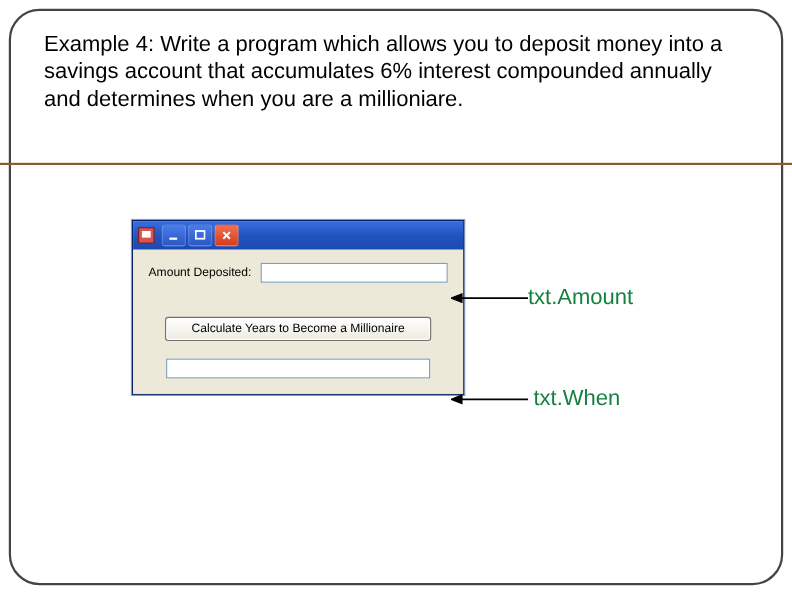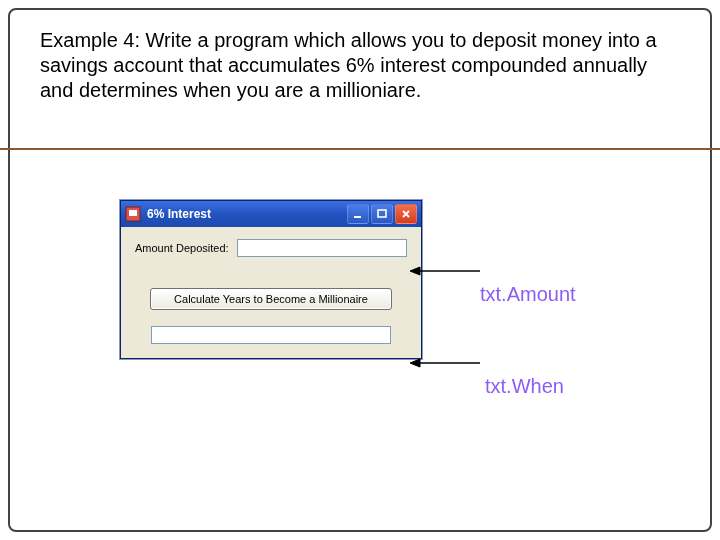--- a/index.html
+++ b/index.html
@@ -12,21 +12,21 @@
     position: relative;
     overflow: hidden;
   }
   .slide {
     position: absolute;
     top: 8px;
     left: 8px;
     right: 8px;
     bottom: 8px;
     border: 2px solid #444;
-    border-radius: 8px;
+    border-radius: 28px;
     padding: 14px 30px 10px 30px;
     box-sizing: border-box;
   }
   .problem {
     font-size: 20px;
     line-height: 1.25;
     color: #000;
     margin-top: 4px;
   }
   .underline-row {
@@ -127,22 +127,21 @@
     width: 240px;
     height: 18px;
     background: #fff;
     border: 1px solid #7f9db9;
     box-sizing: border-box;
   }
   .annot {
     position: absolute;
     font-family: Arial, sans-serif;
     font-size: 20px;
-    color: #8b5cf6;
-    margin-top: 24px;
+    color: #15803d;
   }
   .annot1 { top: 249px; left: 470px; }
   .annot2 { top: 341px; left: 475px; }
   .arrow {
     position: absolute;
     stroke: #000;
     fill: #000;
   }
 </style>
 </head>
@@ -153,21 +152,20 @@
   <div class="underline-row"></div>
 
   <div class="dialog-area">
     <div class="titlebar">
       <span class="title-icon">
         <svg width="16" height="16" viewBox="0 0 16 16">
           <rect x="1" y="1" width="14" height="14" fill="#d9534f" stroke="#7a1f1a"></rect>
           <rect x="4" y="4" width="8" height="6" fill="#fff"></rect>
         </svg>
       </span>
-      <span class="title-text">6% Interest</span>
       <div class="win-btns">
         <div class="win-btn win-min">
           <svg width="10" height="10" viewBox="0 0 10 10">
               <rect x="1" y="7" width="7" height="2" fill="#fff"></rect>
             </svg>
         </div>
         <div class="win-btn win-max">
           <svg width="10" height="10" viewBox="0 0 10 10">
               <rect x="1" y="1" width="8" height="7" fill="none" stroke="#fff" stroke-width="1.6"></rect>
             </svg>

